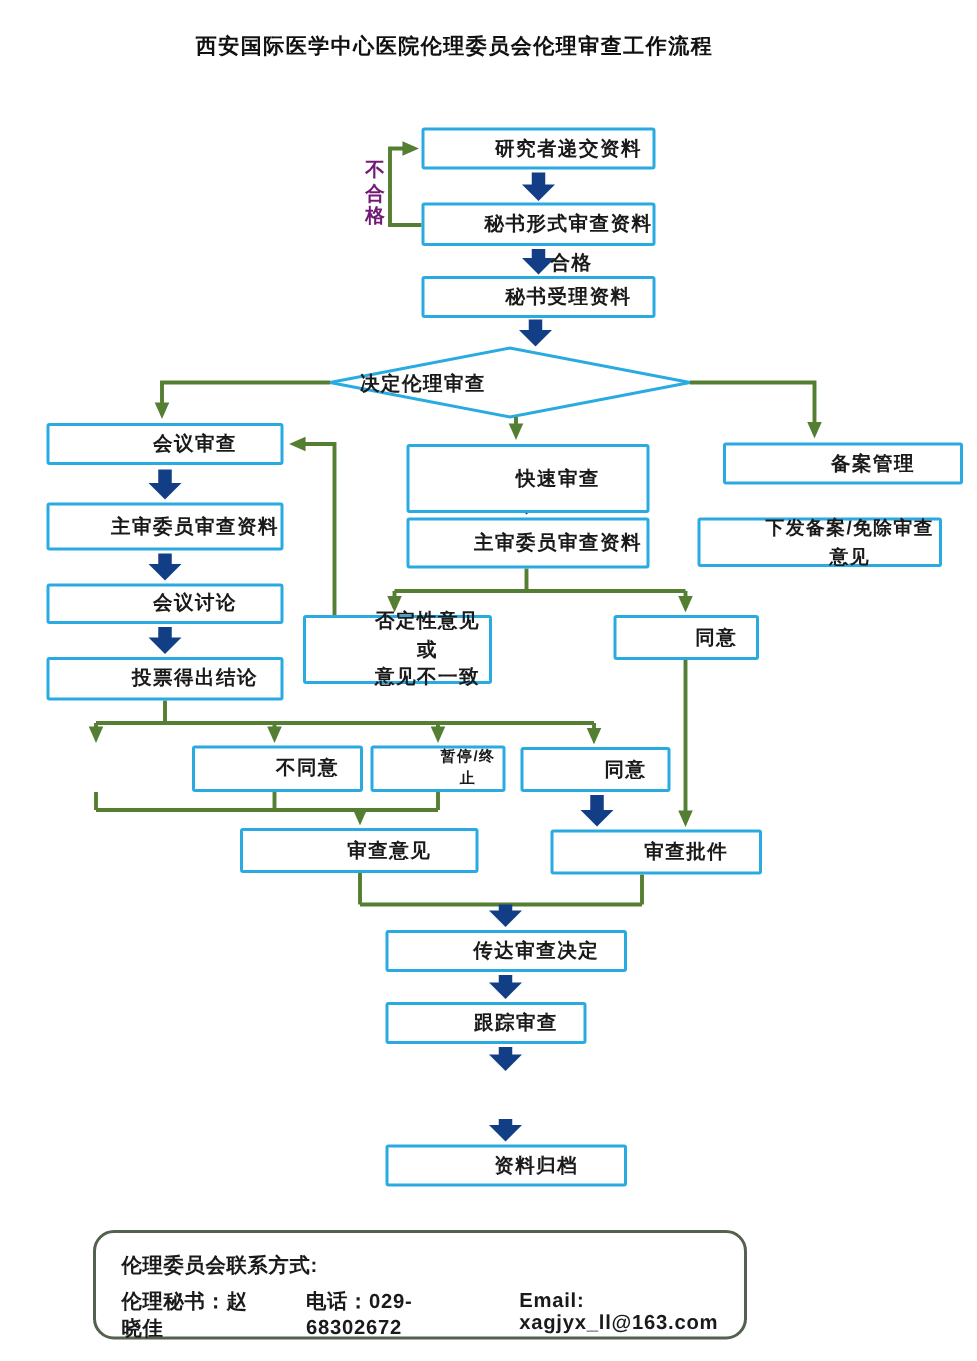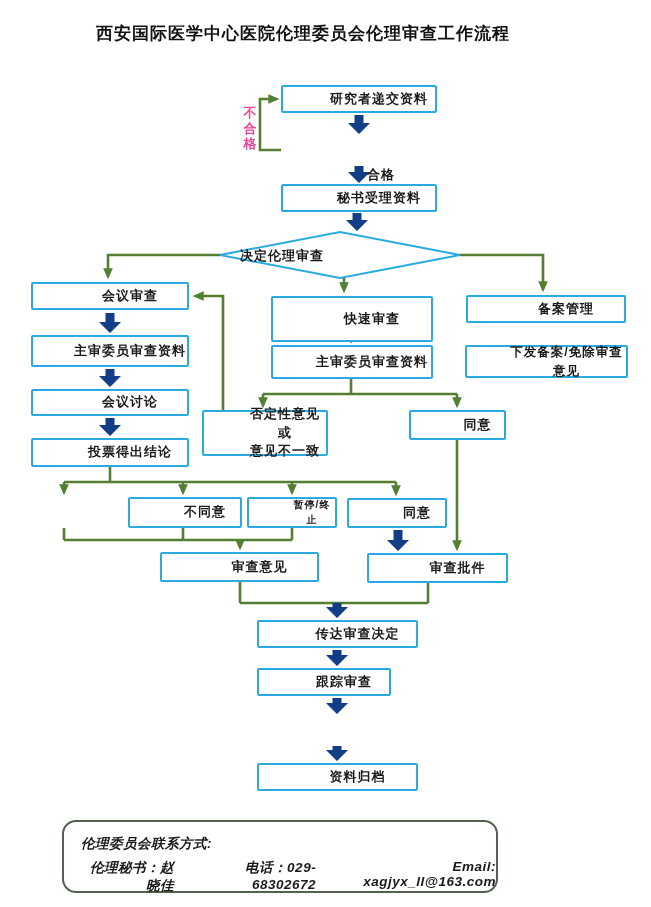--- a/index.html
+++ b/index.html
@@ -2,47 +2,47 @@
 <html><head>
 <meta charset="utf-8">
 <style>
   html,body{margin:0;padding:0;background:#fff;}
   #canvas{
     position:relative;width:651px;height:907px;background:#fff;overflow:hidden;
     font-family:"Liberation Sans","DejaVu Sans",sans-serif;
   }
   #title{
     position:absolute;left:0;top:22px;width:606px;text-align:center;
-    font-size:17px;font-weight:bold;color:#111;letter-spacing:1px;
+    font-size:14px;font-weight:bold;color:#111;letter-spacing:1px;
   }
   #lines{position:absolute;left:0;top:0;width:651px;height:907px;pointer-events:none;}
   .node{
     position:absolute;box-sizing:border-box;border:2px solid #29abe2;border-radius:2px;
     background:#fff;display:flex;flex-direction:column;align-items:center;justify-content:center;
     font-size:13px;font-weight:bold;color:#1a1a1a;text-align:center;line-height:1.45;
     letter-spacing:1px;
     padding-left:40px;
   }
   .edge-label{position:absolute;font-size:13px;font-weight:bold;color:#1a1a1a;letter-spacing:1px;}
   #fail-label{
     position:absolute;left:242px;top:105px;width:16px;
-    font-size:13px;font-weight:bold;color:#ec4899;
+    font-size:13px;font-weight:bold;color:#701a75;
     word-break:break-all;line-height:1.2;letter-spacing:0;text-align:center;
   }
   #diamond-label{
     position:absolute;left:240px;top:247px;width:200px;text-align:left;
     font-size:13px;font-weight:bold;color:#1a1a1a;letter-spacing:1px;
   }
   #contact-box{
     position:absolute;left:62px;top:820px;width:436px;height:73px;box-sizing:border-box;
     border:2px solid #55614f;border-radius:14px;background:#fff;
-    padding:13px 0 0 17px;color:#1a1a1a;font-style:italic;
+    padding:13px 0 0 17px;color:#1a1a1a;
   }
   #contact-heading{font-size:13.5px;font-weight:bold;margin-bottom:6px;letter-spacing:0.5px;}
-  #contact-row{display:flex;gap:30px;font-size:13.5px;font-weight:bold;letter-spacing:0.5px;text-align:right;}
+  #contact-row{display:flex;gap:30px;font-size:13.5px;font-weight:bold;letter-spacing:0.5px;}
 </style>
 </head>
 <body>
 
 <div id="canvas">
 
   <div id="title">西安国际医学中心医院伦理委员会伦理审查工作流程</div>
 
   <svg id="lines" viewBox="0 0 651 907" xmlns="http://www.w3.org/2000/svg">
     <defs>
@@ -87,36 +87,37 @@
         <polygon points="346.5,327 355.5,327 355.5,332 362,332 351,343 340,332 346.5,332" fill="#123e85"></polygon>
         <polygon points="393.5,530 402.5,530 402.5,540 409,540 398,551 387,540 393.5,540" fill="#123e85"></polygon>
         <polygon points="332.5,603 341.5,603 341.5,607 348,607 337,618 326,607 332.5,607" fill="#123e85"></polygon>
         <polygon points="332.5,650 341.5,650 341.5,655 348,655 337,666 326,655 332.5,655" fill="#123e85"></polygon>
         <polygon points="332.5,698 341.5,698 341.5,703 348,703 337,714 326,703 332.5,703" fill="#123e85"></polygon>
         <polygon points="332.5,746 341.5,746 341.5,750 348,750 337,761 326,750 332.5,750" fill="#123e85"></polygon>
       </g>
   </svg>
 
   <div class="node" style="left:281px;top:85px;width:156px;height:28px">研究者递交资料</div>
+  <div class="node" style="left:281px;top:135px;width:156px;height:29px">秘书形式审查资料</div>
   <div class="node" style="left:281px;top:184px;width:156px;height:28px">秘书受理资料</div>
 
   <div id="fail-label">不合格</div>
   <div class="edge-label" style="left:367px;top:166px">合格</div>
 
   <div id="diamond-label">决定伦理审查</div>
 
   <div class="node" style="left:31px;top:282px;width:158px;height:28px">会议审查</div>
   <div class="node" style="left:31px;top:335px;width:158px;height:32px">主审委员审查资料</div>
   <div class="node" style="left:31px;top:389px;width:158px;height:27px">会议讨论</div>
   <div class="node" style="left:31px;top:438px;width:158px;height:29px">投票得出结论</div>
 
   <div class="node" style="left:271px;top:296px;width:162px;height:46px">快速审查</div>
   <div class="node" style="left:271px;top:345px;width:162px;height:34px">主审委员审查资料</div>
 
-  <div class="node" style="left:466px;top:295px;width:160px;height:28px">备案管理</div>
+  <div class="node" style="left:482px;top:295px;width:160px;height:28px">备案管理</div>
   <div class="node" style="left:465px;top:345px;width:163px;height:33px;font-size:12.5px">下发备案/免除审查意见</div>
 
   <div class="node" style="left:202px;top:410px;width:126px;height:46px">
     <span>否定性意见或</span>
     <span>意见不一致</span>
   </div>
   <div class="node" style="left:409px;top:410px;width:97px;height:30px">同意</div>
 
   <div class="node" style="left:128px;top:497px;width:114px;height:31px">不同意</div>
   <div class="node" style="left:247px;top:497px;width:90px;height:31px;font-size:10px">暂停/终止</div>

